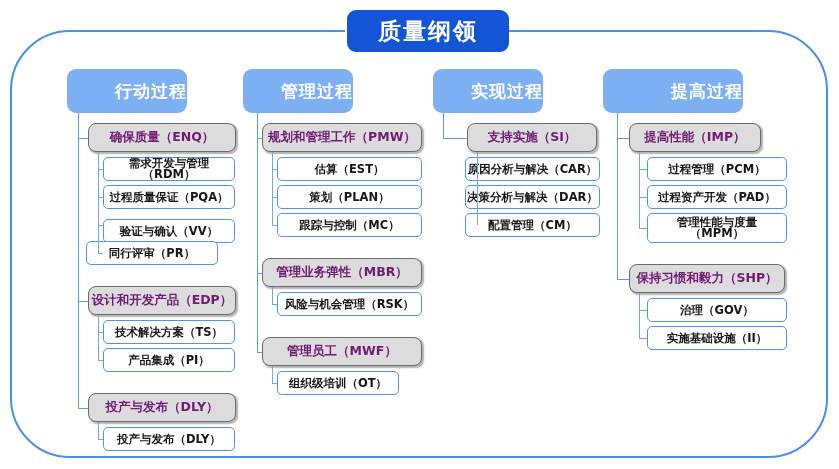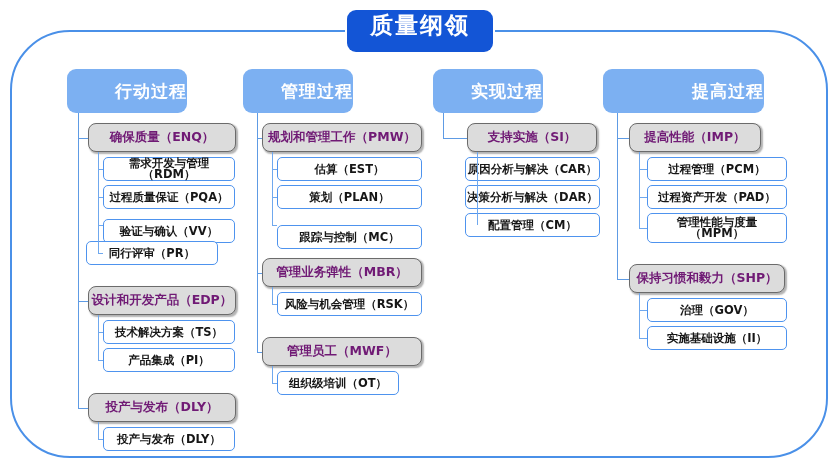--- a/index.html
+++ b/index.html
@@ -16,23 +16,23 @@
     border:2px solid #4A90E8;border-radius:60px;box-sizing:border-box;
     background:transparent;
   }
   
   .frame-notch{
     position:absolute;left:345px;top:25px;width:150px;height:12px;background:#ffffff;
   }
 
   
   .title-box{
-    position:absolute;left:347px;top:10px;width:146px;height:42px;
+    position:absolute;left:347px;top:10px;width:162px;height:42px;
     background:#1355D6;border-radius:9px;
-    display:flex;justify-content:center;
+    display:flex;align-items:center;justify-content:center;
   }
   .title-box span{
     color:#ffffff;font-size:23px;font-weight:bold;letter-spacing:2px;
   }
 
   
   .vline{position:absolute;width:1px;background:#6FA8EE;}
   .hline{position:absolute;height:1px;background:#6FA8EE;}
   .vline.dark{background:#5E9BE4;}
   .hline.dark{background:#5E9BE4;}
@@ -135,21 +135,21 @@
       </div>
       <div class="hline dark" style="left: 257px; top: 137.5px; width: 5px;"></div>
       <div class="leaf-box" style="left: 277px; top: 157px; width: 145px;">
         <span>估算（EST）</span>
       </div>
       <div class="hline" style="left: 272px; top: 169px; width: 5px;"></div>
       <div class="leaf-box" style="left: 277px; top: 185px; width: 145px;">
         <span>策划（PLAN）</span>
       </div>
       <div class="hline" style="left: 272px; top: 197px; width: 5px;"></div>
-      <div class="leaf-box" style="left: 277px; top: 213px; width: 145px; margin-top: 12px;">
+      <div class="leaf-box" style="left: 277px; top: 213px; width: 145px;">
         <span>跟踪与控制（MC）</span>
       </div>
       <div class="hline" style="left: 272px; top: 225px; width: 5px;"></div>
       <div class="vline" style="left: 272px; top: 152px; height: 73px;"></div>
       <div class="group-box" style="left: 262px; top: 258px; width: 160px;">
         <span>管理业务弹性（MBR）</span>
       </div>
       <div class="hline dark" style="left: 257px; top: 272.5px; width: 5px;"></div>
       <div class="leaf-box" style="left: 277px; top: 292px; width: 145px;">
         <span>风险与机会管理（RSK）</span>
@@ -180,21 +180,21 @@
       <div class="leaf-box" style="left: 465px; top: 185px; width: 135px;">
         <span>决策分析与解决（DAR）</span>
       </div>
       <div class="hline" style="left: 477px; top: 197px;"></div>
       <div class="leaf-box" style="left: 465px; top: 213px; width: 135px;">
         <span>配置管理（CM）</span>
       </div>
       <div class="hline" style="left: 477px; top: 225px;"></div>
       <div class="vline" style="left: 477px; top: 152px; height: 73px;"></div>
       <div class="vline dark" style="left: 443px; top: 113px; height: 24.5px;"></div>
-      <div class="col-head" style="left: 603px; top: 69px; width: 161px;">
+      <div class="col-head" style="left: 603px; top: 69px; width: 140px;">
         <span>提高过程</span>
       </div>
       <div class="group-box" style="left: 629px; top: 123px; width: 132px;">
         <span>提高性能（IMP）</span>
       </div>
       <div class="hline dark" style="left: 617px; top: 137.5px; width: 12px;"></div>
       <div class="leaf-box" style="left: 647px; top: 157px; width: 140px;">
         <span>过程管理（PCM）</span>
       </div>
       <div class="hline" style="left: 639px; top: 169px; width: 8px;"></div>

